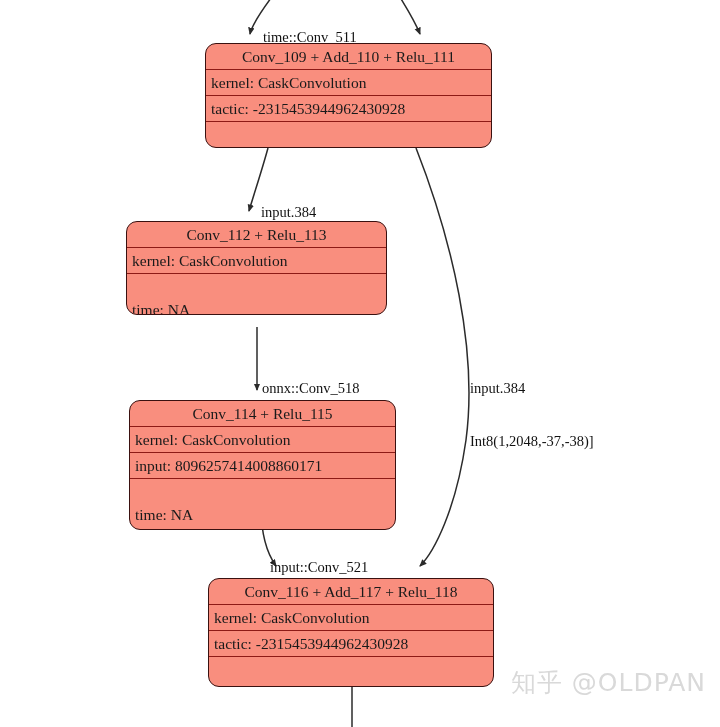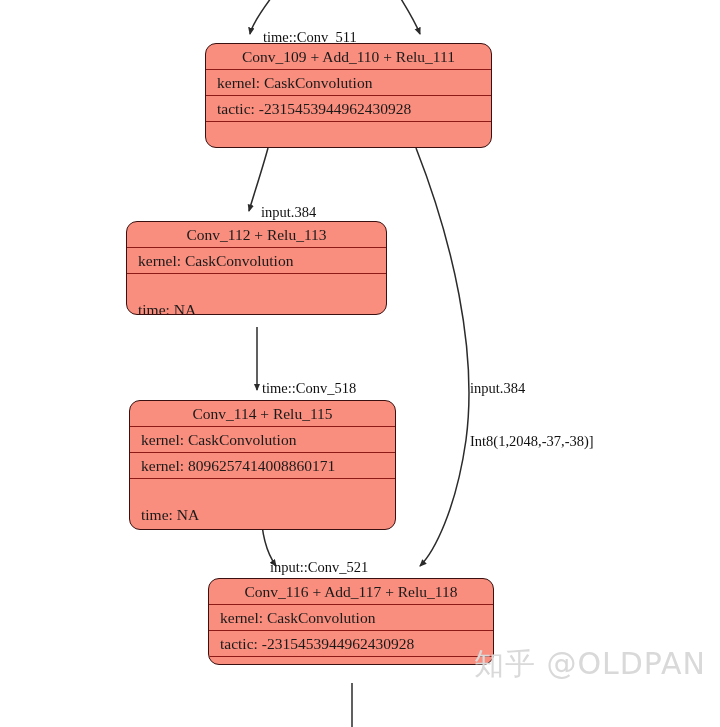--- a/index.html
+++ b/index.html
@@ -30,37 +30,37 @@
     border-bottom:1.6px solid #8d1a16;
     white-space:nowrap;
   }
   .node .row:last-child{border-bottom:none;margin-top:23px;}
   .node .row.title{
     text-align:center;
     padding:0 16px;
   }
   .node .row.attr{
     text-align:left;
-    padding-left:11px;
+    padding-left:5px;
   }
 
   .edge-label{
     position:absolute;
     font-size:14.5px;
     line-height:17.5px;
     color:#111;
     white-space:pre;
     letter-spacing:0px;
   }
 
   .watermark{
     position:absolute;
     right:14px;
-    bottom:42px;
-    font-size:30px;
+    bottom:28px;
+    font-size:25px;
     color:#d9d9d9;
     font-family:"DejaVu Sans","Liberation Sans",sans-serif;
     letter-spacing:1px;
     white-space:nowrap;
     user-select:none;
   }
 </style>
 </head>
 <body>
 
@@ -97,21 +97,21 @@
     <div>input.384</div>
     <div>Int8(1,2048,-37,-38)]</div>
   </div>
 
   <div class="edge-label" style="left:470px;top:345px;">
     <div>input.384</div>
     <div>Int8(1,2048,-37,-38)]</div>
   </div>
 
   <div class="edge-label" style="left:262px;top:345px;">
-    <div>time::Conv_518</div>
+    <div>onnx::Conv_518</div>
     <div>Int8(1,512,-37,-38)]</div>
   </div>
 
   <div class="edge-label" style="left:270px;top:524px;">
     <div>input::Conv_521</div>
     <div>Int8(1,512,-37,-38)]</div>
   </div>
 
   <div class="edge-label" style="left:356px;top:700px;">
     
@@ -127,25 +127,25 @@
 
   <div class="node" style="left:126px;top:221px;width:261px;height:94px;">
     <div class="row title">Conv_112 + Relu_113</div>
     <div class="row attr">kernel: CaskConvolution</div>
     <div class="row attr">time: NA</div>
   </div>
 
   <div class="node" style="left:129px;top:400px;width:267px;height:130px;">
     <div class="row title">Conv_114 + Relu_115</div>
     <div class="row attr">kernel: CaskConvolution</div>
-    <div class="row attr">kernel: 8096257414008860171</div>
+    <div class="row attr">input: 8096257414008860171</div>
     <div class="row attr">time: NA</div>
   </div>
 
-  <div class="node" style="left:208px;top:578px;width:286px;height:87px;">
+  <div class="node" style="left:208px;top:578px;width:286px;height:109px;">
     <div class="row title">Conv_116 + Add_117 + Relu_118</div>
     <div class="row attr">kernel: CaskConvolution</div>
     <div class="row attr">tactic: -2315453944962430928</div>
     <div class="row attr">time: NA</div>
   </div>
 
   <div class="watermark">知乎 @OLDPAN</div>
 
 </div>
 

